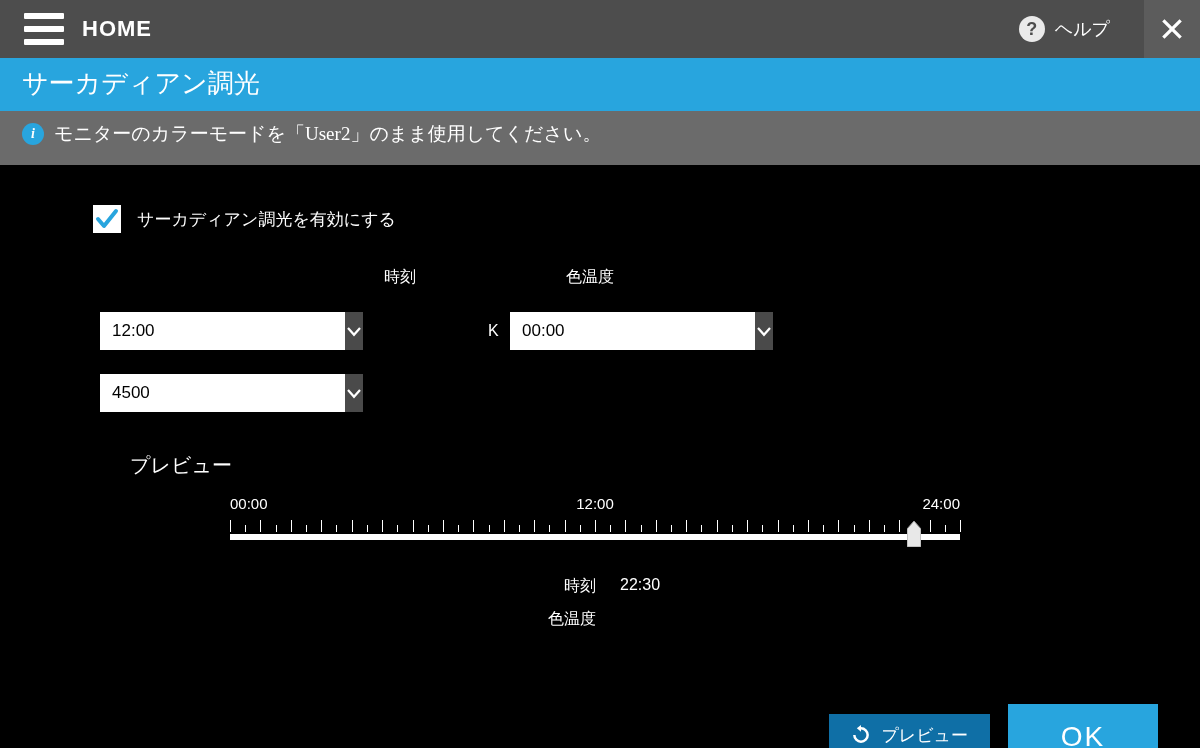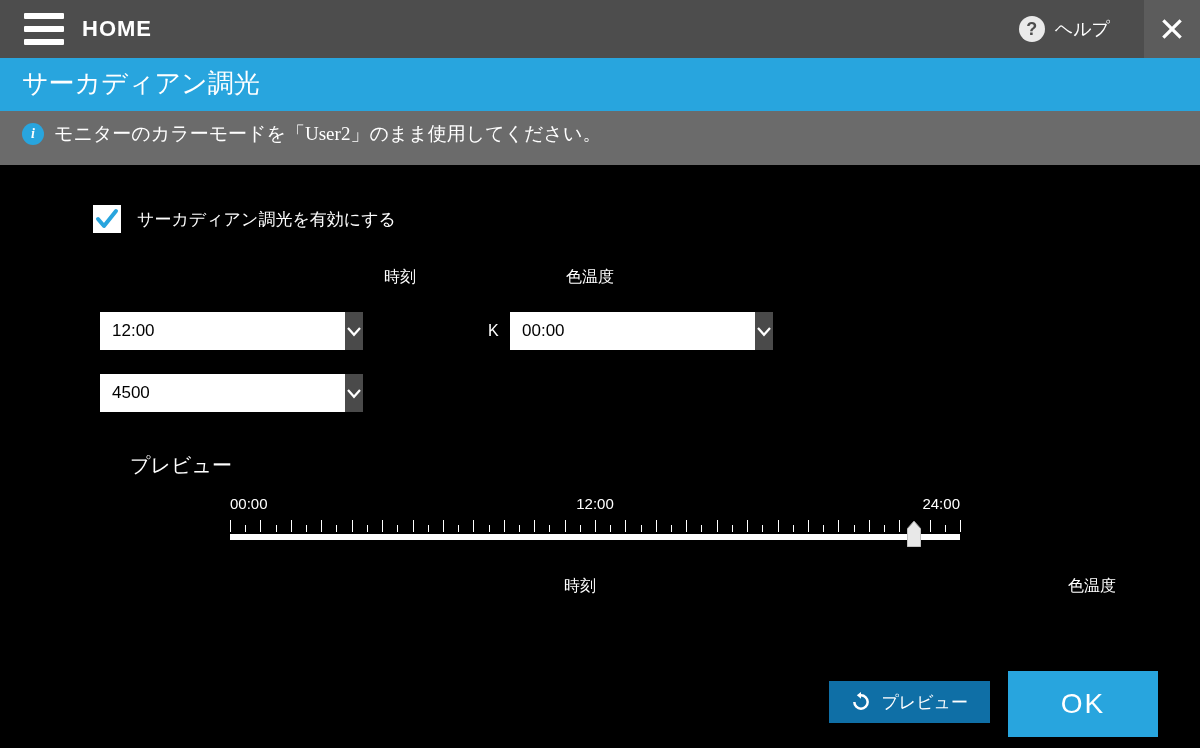--- a/index.html
+++ b/index.html
@@ -202,20 +202,21 @@
       <div class="handle" id="handle" style="left: 93.75%;">
         <svg viewBox="0 0 14 26" width="14" height="26">
           <path d="M7 0 L14 8 L14 26 L0 26 L0 8 Z" fill="#e8e8e8" stroke="#999" stroke-width="1"></path>
         </svg>
       </div>
     </div>
   </div>
 
   <div class="status">
     <div class="lbl">時刻</div>
+    <div>22:30</div>
     <div class="lbl">色温度</div>
   </div>
 
 </div>
 
 <div class="bottom-area">
   <div class="reset-btn">
     <svg viewBox="0 0 24 24">
         <path d="M12 4 A8 8 0 1 1 4 12" stroke="#fff" stroke-width="3" fill="none"></path>
         <path d="M12 0 L12 8 L7 4 Z" fill="#fff"></path>

